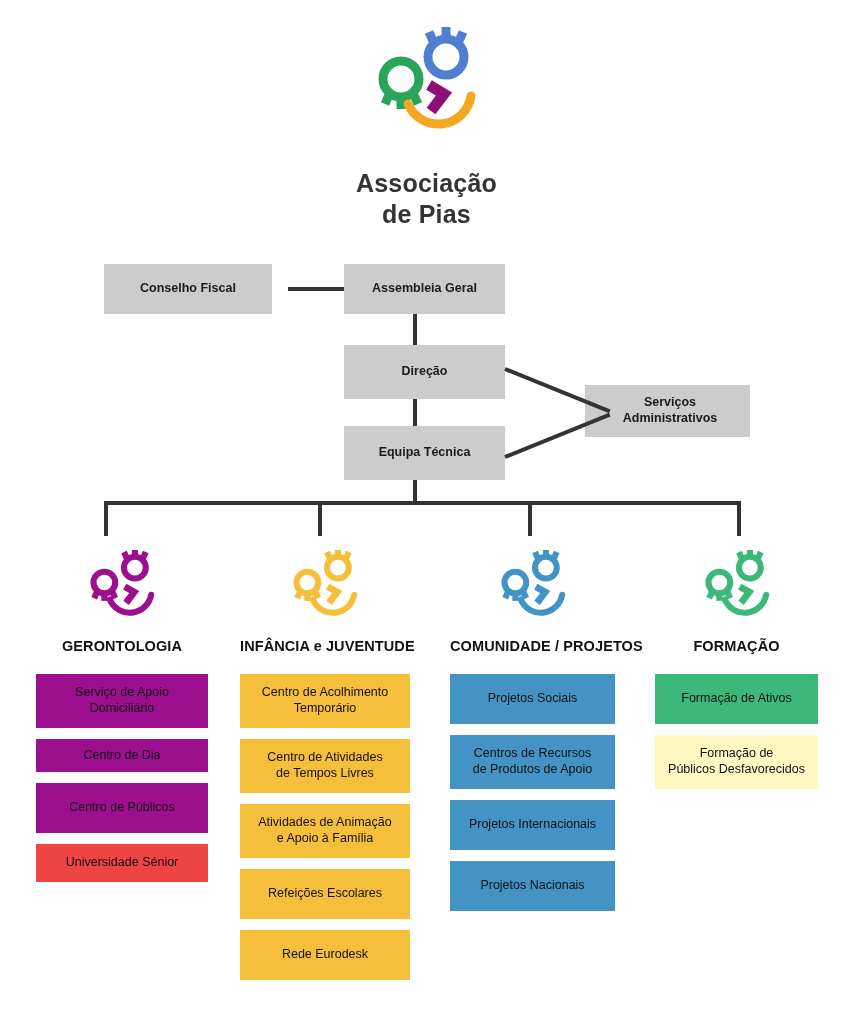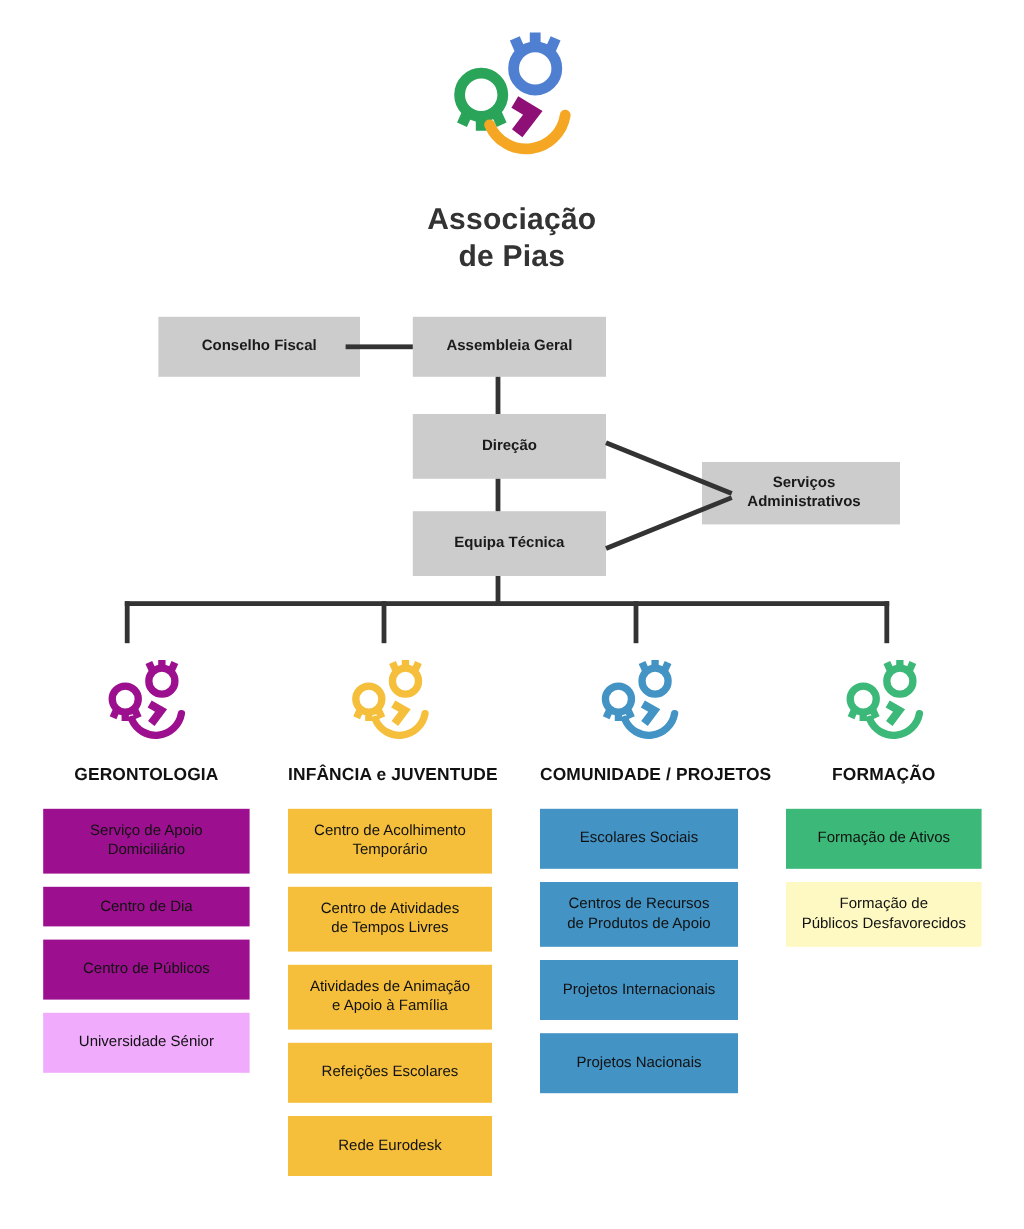--- a/index.html
+++ b/index.html
@@ -72,21 +72,21 @@
       <path d="M72 59 L87 68 L74 85" fill="none" stroke="#8e1077" stroke-width="11" stroke-linejoin="miter" stroke-linecap="butt"></path>
 
       <path d="M51 78 A33 33 0 0 0 114 70" fill="none" stroke="#f5a623" stroke-width="9" stroke-linecap="round"></path>
     </svg>
     <div class="logo-title">
       <span>Associação</span>
       <span>de Pias</span>
     </div>
   </div>
 
-  <div class="gbox" style="left:132px;top:264px;width:168px;height:50px;">Conselho Fiscal</div>
+  <div class="gbox" style="left:104px;top:264px;width:168px;height:50px;">Conselho Fiscal</div>
 
   <div class="gbox" style="left:344px;top:264px;width:161px;height:50px;">Assembleia Geral</div>
 
   <div class="gbox" style="left:344px;top:345px;width:161px;height:54px;">Direção</div>
 
   <div class="gbox" style="left:344px;top:426px;width:161px;height:54px;">Equipa Técnica</div>
 
   <div class="gbox" style="left:585px;top:385px;width:165px;height:52px;padding-left:11px;">Serviços Administrativos</div>
 
   <div class="line" style="left:288px;top:287px;width:56px;height:4px;"></div>
@@ -127,21 +127,21 @@
     <div class="cards">
         <div class="card" style="background: rgb(156, 15, 142); height: 54px;">
           <span>Serviço de Apoio<br>Domiciliário</span>
         </div>
         <div class="card" style="background: rgb(156, 15, 142); height: 33px;">
           <span>Centro de Dia</span>
         </div>
         <div class="card" style="background: rgb(156, 15, 142); height: 50px;">
           <span>Centro de Públicos</span>
         </div>
-        <div class="card" style="background: #f0abfc; height: 50px;">
+        <div class="card" style="background: #ef4444; height: 38px;">
           <span>Universidade Sénior</span>
         </div>
       </div>
   </div>
 
   <div class="col" id="col-1" style="left:240px;width:170px;">
     <div class="col-icon">
         <svg width="96" height="78" viewBox="0 0 140 115">
           <g fill="none" stroke="#f5bf3c" stroke-width="9">
             <circle cx="89" cy="26" r="16"></circle>
@@ -190,21 +190,21 @@
             <line x1="44" y1="66" x2="44" y2="75"></line>
             <line x1="56" y1="62" x2="60" y2="71"></line>
           </g>
           <path d="M74 54 L88 62 L76 78" fill="none" stroke="#4393c4" stroke-width="10" stroke-linejoin="miter"></path>
           <path d="M52 73 A32 32 0 0 0 113 66" fill="none" stroke="#4393c4" stroke-width="9" stroke-linecap="round"></path>
         </svg>
       </div>
     <div class="col-label">COMUNIDADE / PROJETOS</div>
     <div class="cards">
         <div class="card" style="background: rgb(67, 147, 196); height: 50px;">
-          <span>Escolares Sociais</span>
+          <span>Projetos Sociais</span>
         </div>
         <div class="card" style="background: rgb(67, 147, 196); height: 54px;">
           <span>Centros  de Recursos<br>de Produtos de Apoio</span>
         </div>
         <div class="card" style="background: rgb(67, 147, 196); height: 50px;">
           <span>Projetos Internacionais</span>
         </div>
         <div class="card" style="background: rgb(67, 147, 196); height: 50px;">
           <span>Projetos Nacionais</span>
         </div>

